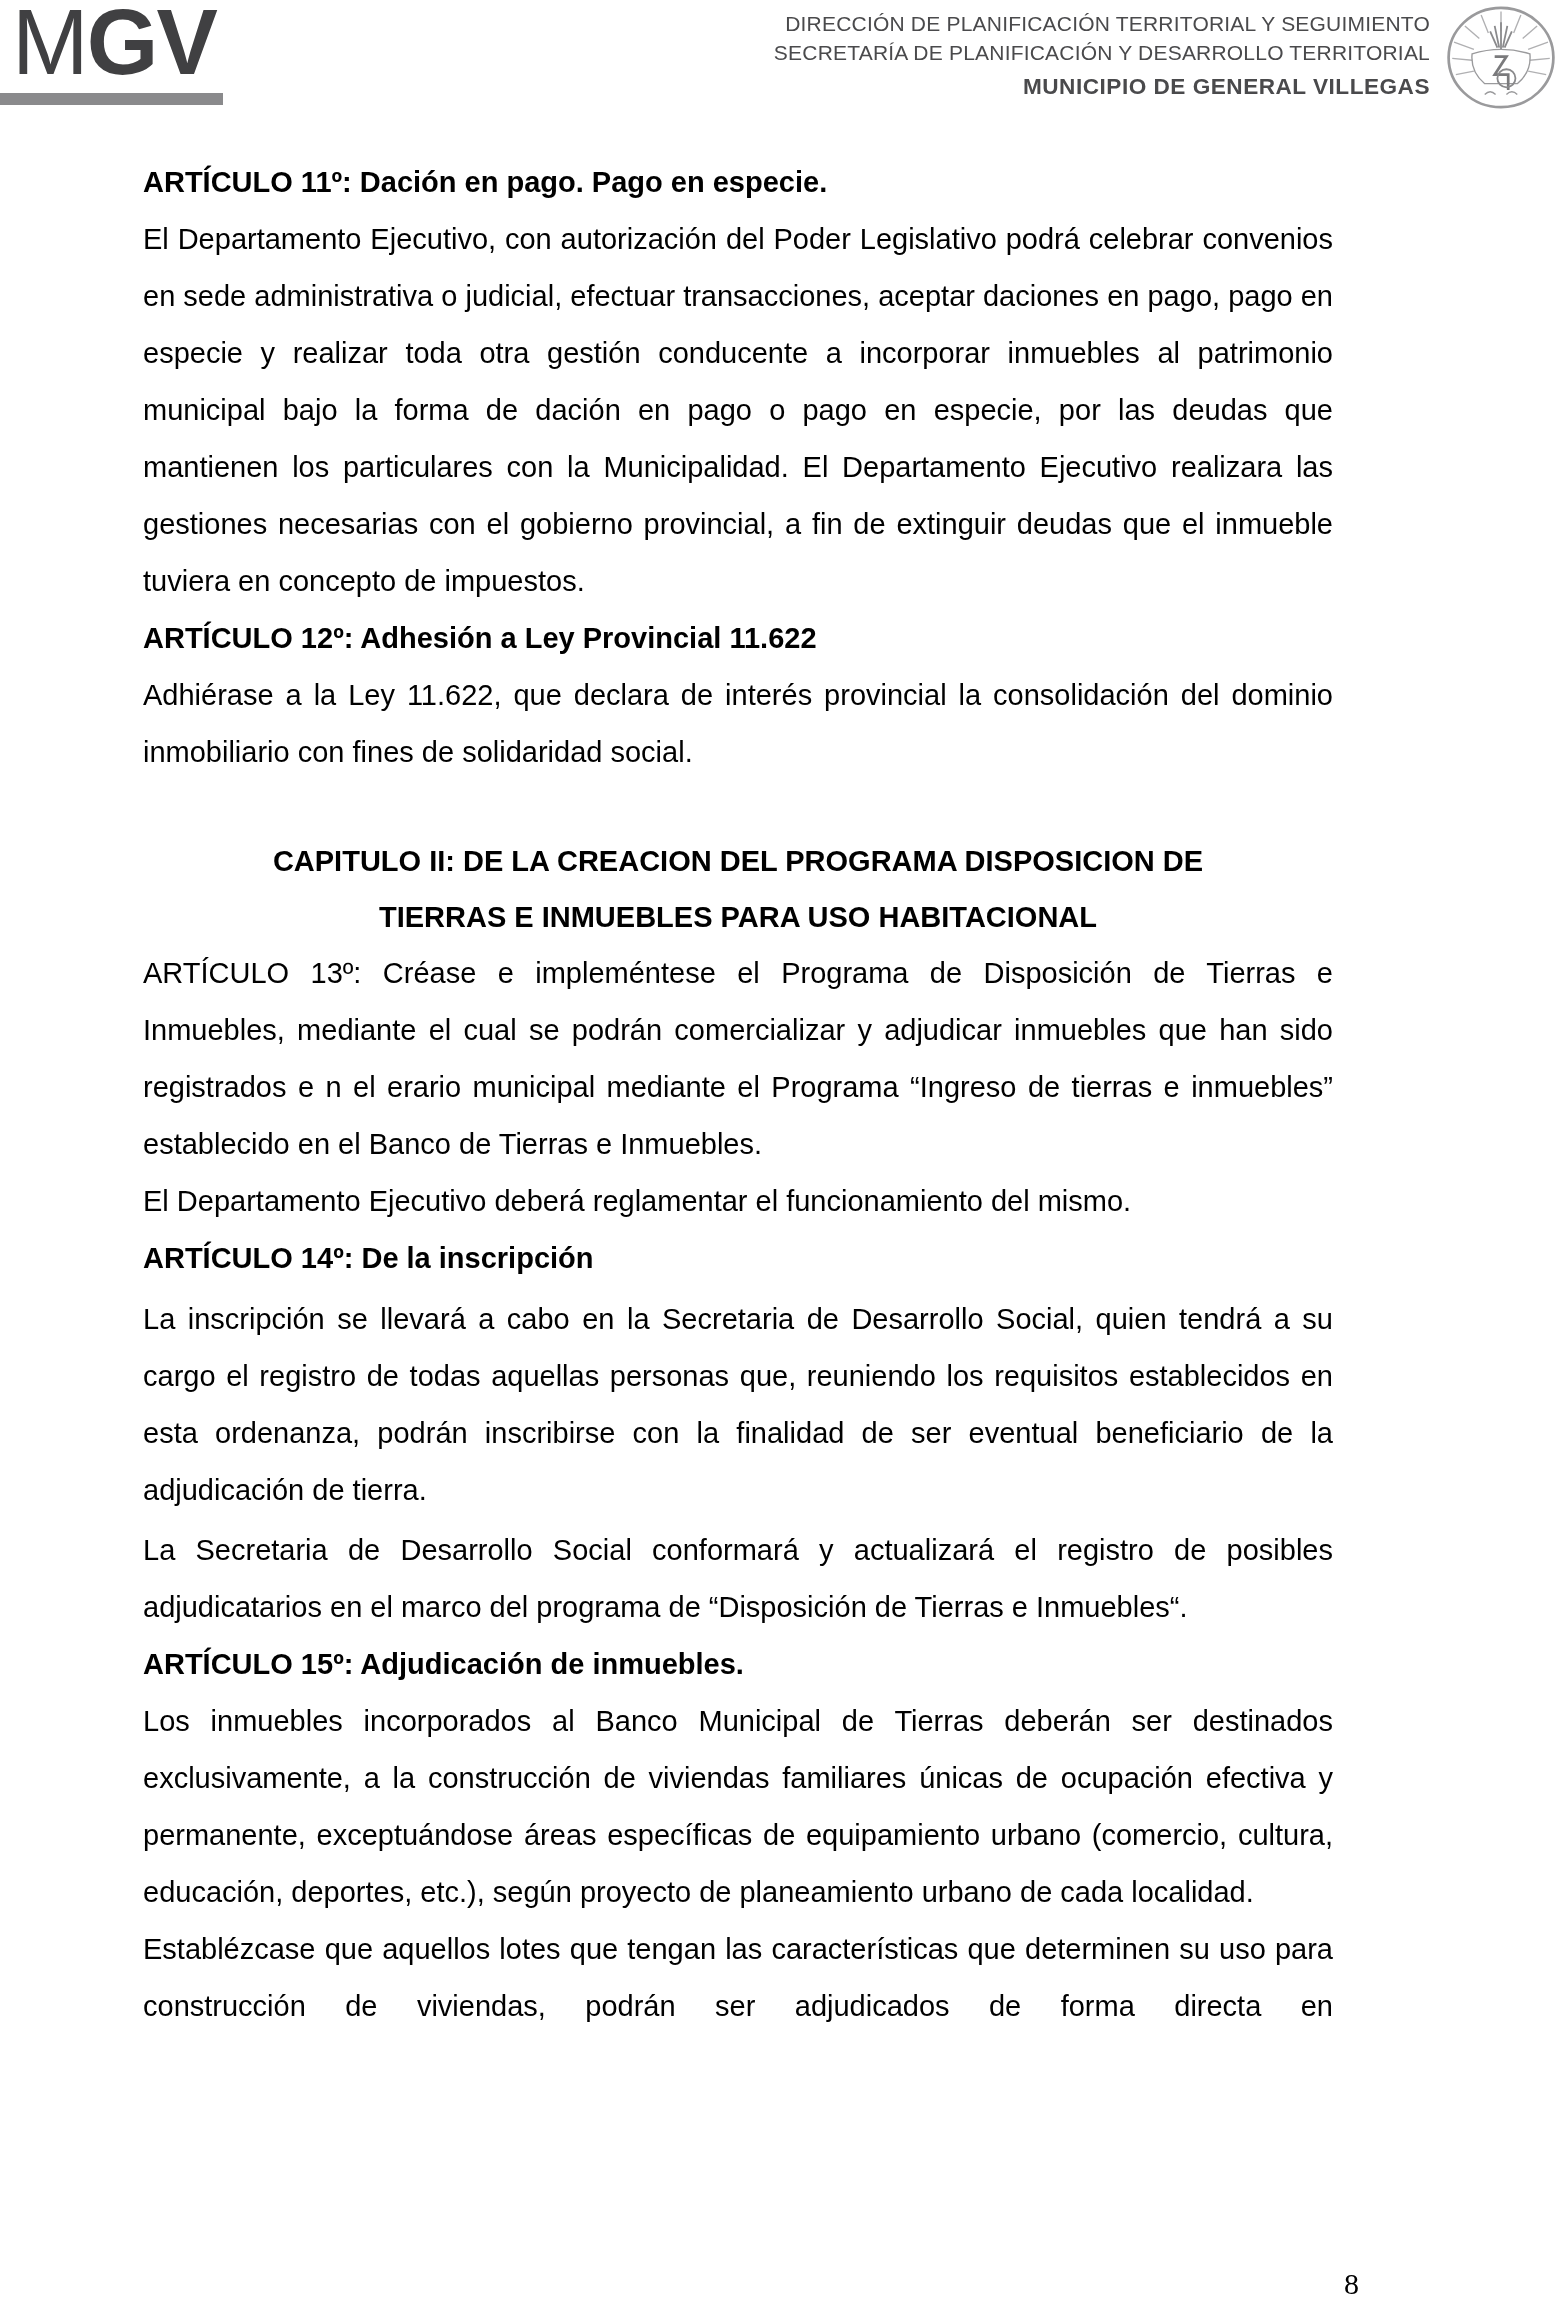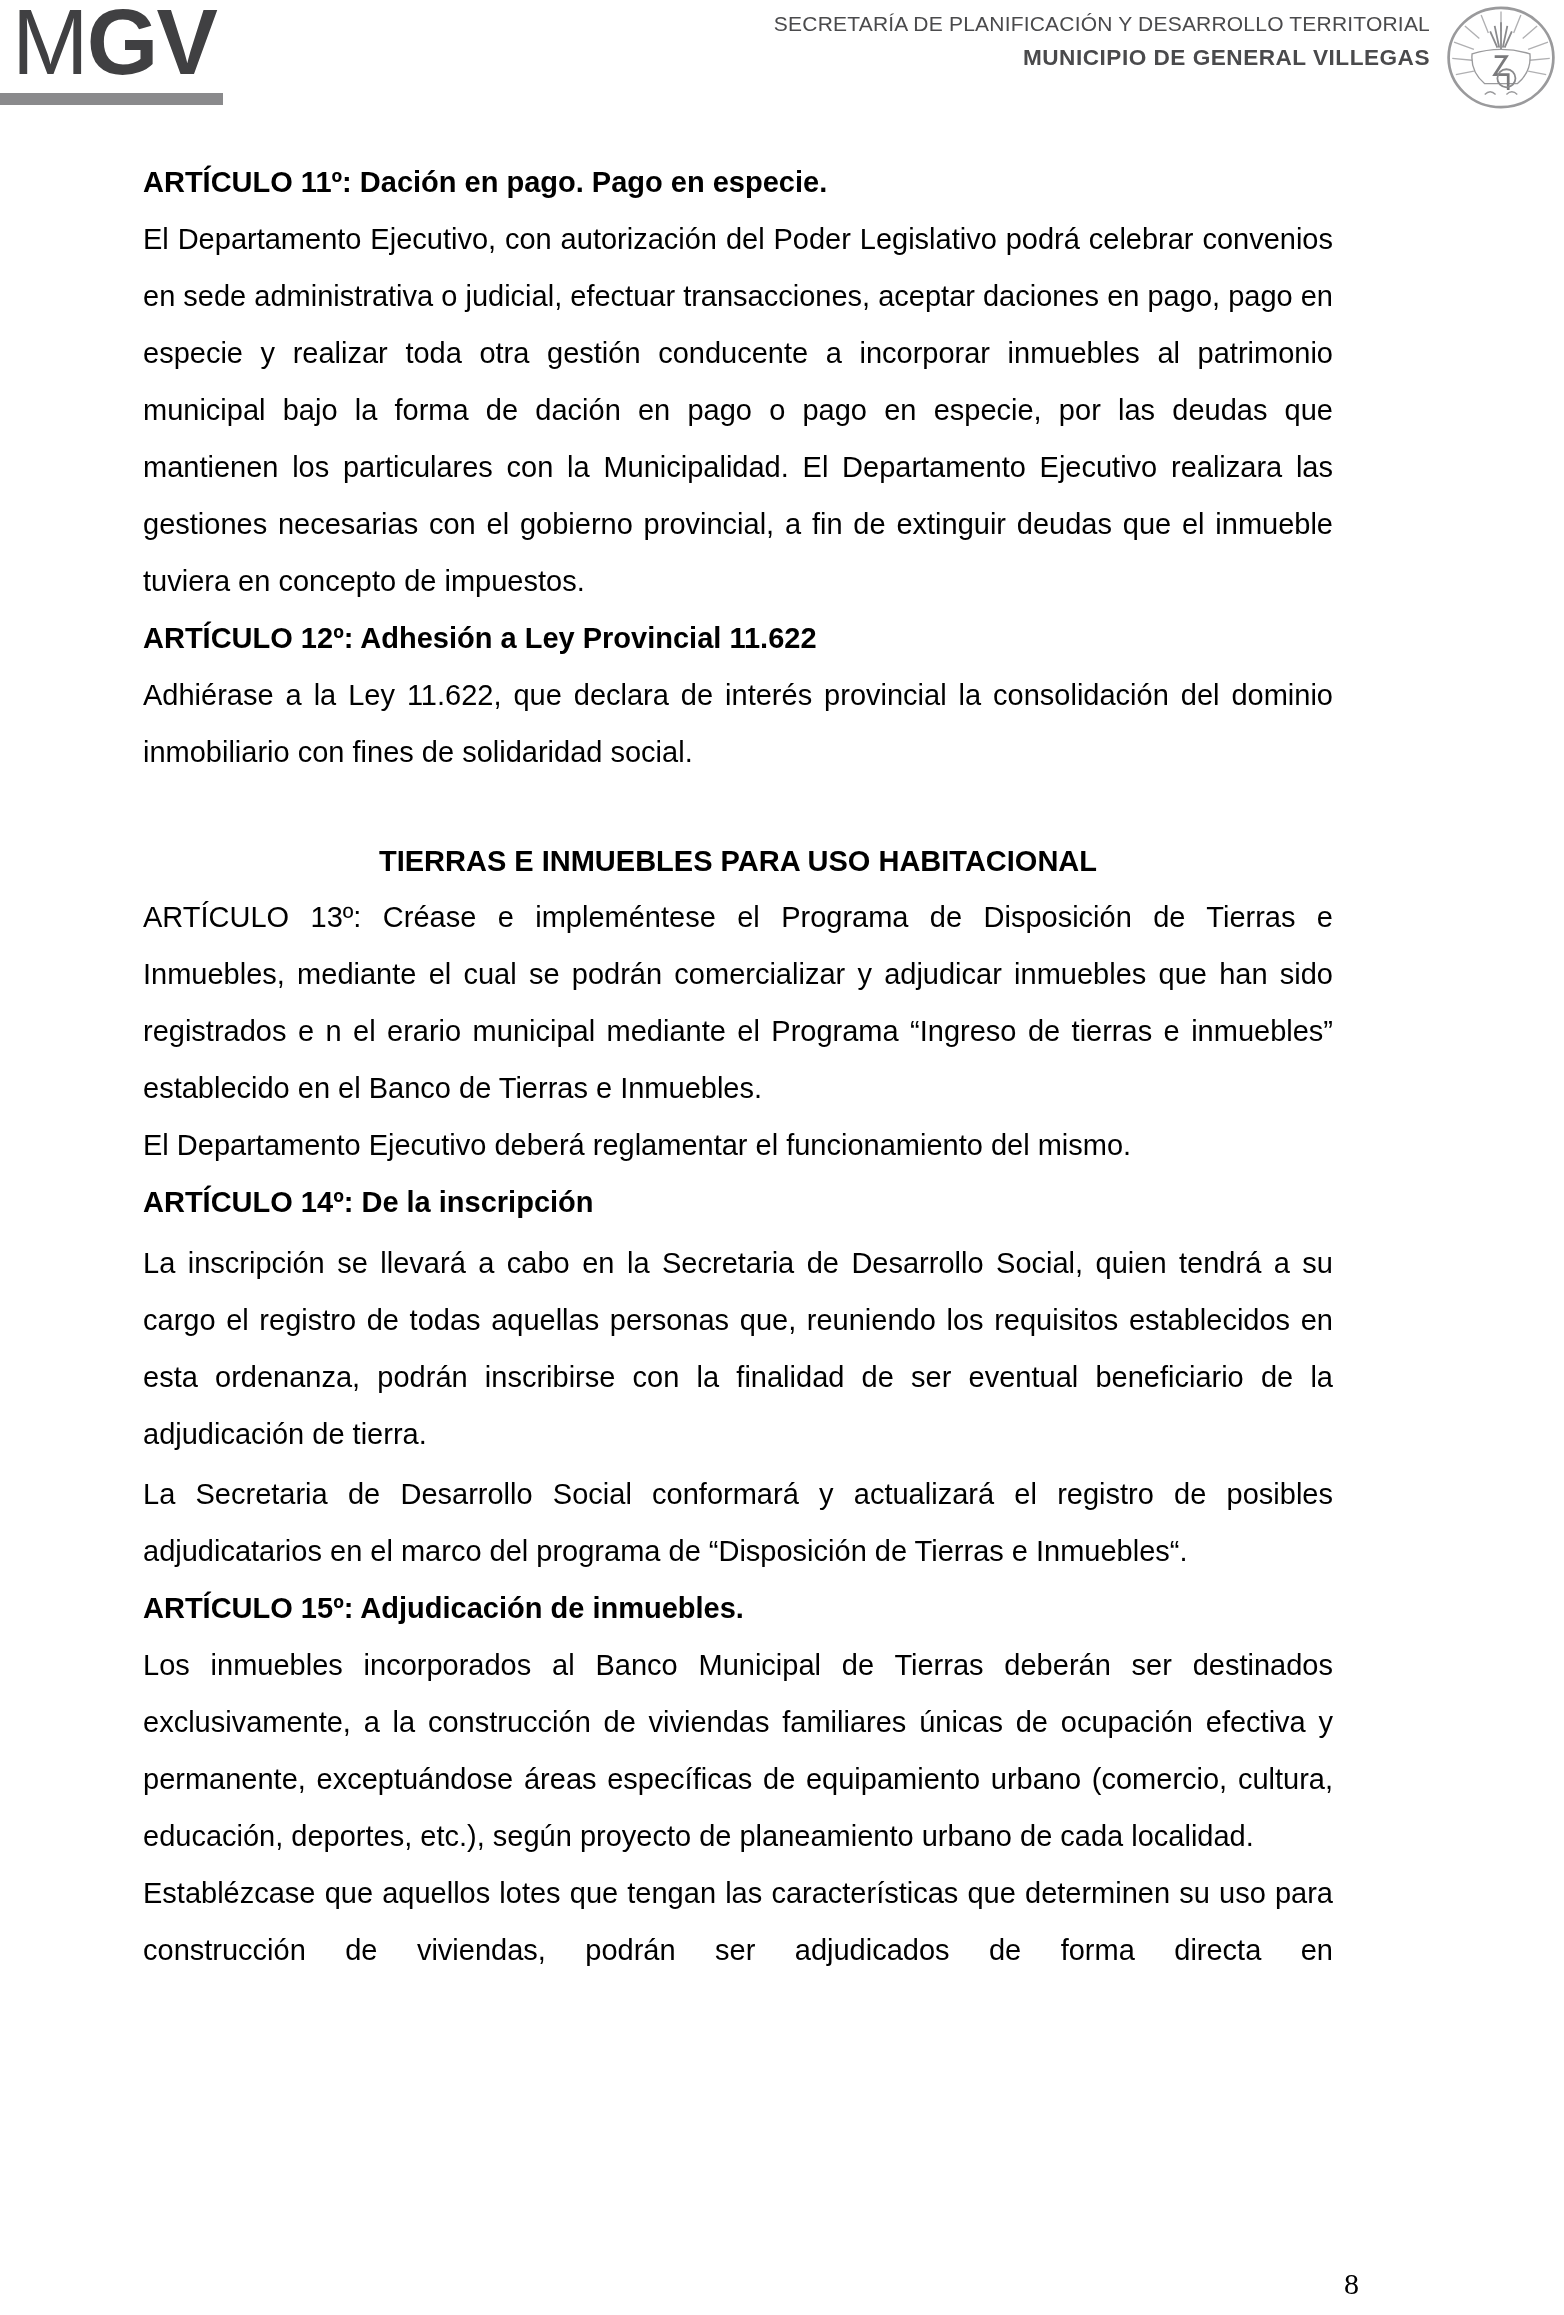--- a/index.html
+++ b/index.html
@@ -56,20 +56,21 @@
 </style>
 </head>
 <body>
 
 <div class="logo">
   <span class="m">M</span><span class="gv">GV</span>
 </div>
 <div class="logo-bar"></div>
 
 <div class="header-text">
+  <div class="l1">DIRECCIÓN DE PLANIFICACIÓN TERRITORIAL Y SEGUIMIENTO</div>
   <div class="l2">SECRETARÍA DE PLANIFICACIÓN Y DESARROLLO TERRITORIAL</div>
   <div class="l3">MUNICIPIO DE GENERAL VILLEGAS</div>
 </div>
 
 <svg class="seal" viewBox="0 0 124 118">
   <ellipse cx="62" cy="59" rx="58" ry="55" fill="none" stroke="#9a9a9c" stroke-width="3"></ellipse>
   <g stroke="#b0b0b2" stroke-width="1.5">
     <line x1="62" y1="8" x2="62" y2="30"></line>
     <line x1="40" y1="12" x2="48" y2="32"></line>
     <line x1="84" y1="12" x2="76" y2="32"></line>
@@ -98,20 +99,21 @@
 <div class="content">
 
   <p class="heading">ARTÍCULO 11º: Dación en pago. Pago en especie.</p>
   <p class="just">El Departamento Ejecutivo, con autorización del Poder Legislativo podrá celebrar convenios en sede administrativa o judicial, efectuar transacciones, aceptar daciones en pago, pago en especie y realizar toda otra gestión conducente a incorporar inmuebles al patrimonio municipal bajo la forma de dación en pago o pago en especie, por las deudas que mantienen los particulares con la Municipalidad. El Departamento Ejecutivo realizara las gestiones necesarias con el gobierno provincial, a fin de extinguir deudas que el inmueble tuviera en concepto de impuestos.</p>
 
   <p class="heading">ARTÍCULO 12º: Adhesión a Ley Provincial 11.622</p>
   <p class="just">Adhiérase a la Ley 11.622, que declara de interés provincial la consolidación del dominio inmobiliario con fines de solidaridad social.</p>
 
   <div class="gap-lg"></div>
 
+  <p class="chapter">CAPITULO II: DE LA CREACION DEL PROGRAMA DISPOSICION DE</p>
   <p class="chapter">TIERRAS E INMUEBLES PARA USO HABITACIONAL</p>
 
   <p class="just"><b>ARTÍCULO 13º:</b><span> Créase e impleméntese el </span><b>Programa de Disposición de Tierras e Inmuebles</b><span>, mediante el cual se podrán comercializar y adjudicar  inmuebles  que han  sido  registrados  e n  el  erario municipal mediante el Programa “Ingreso de tierras e inmuebles” establecido en el Banco de Tierras e Inmuebles.</span></p>
   <p>El Departamento Ejecutivo deberá reglamentar el funcionamiento del mismo.</p>
 
   <p class="heading">ARTÍCULO 14º: De la inscripción</p>
   <div class="gap-sm"></div>
   <p class="just">La inscripción se llevará a cabo en la Secretaria de Desarrollo Social, quien tendrá a su cargo el registro de todas aquellas personas que, reuniendo los requisitos establecidos en esta ordenanza, podrán inscribirse con la finalidad de ser eventual beneficiario de la adjudicación de tierra.</p>
   <div class="gap-sm"></div>
   <p class="just">La Secretaria de Desarrollo Social conformará y actualizará el registro de posibles adjudicatarios en el marco del programa de “Disposición de Tierras e Inmuebles“.</p>

